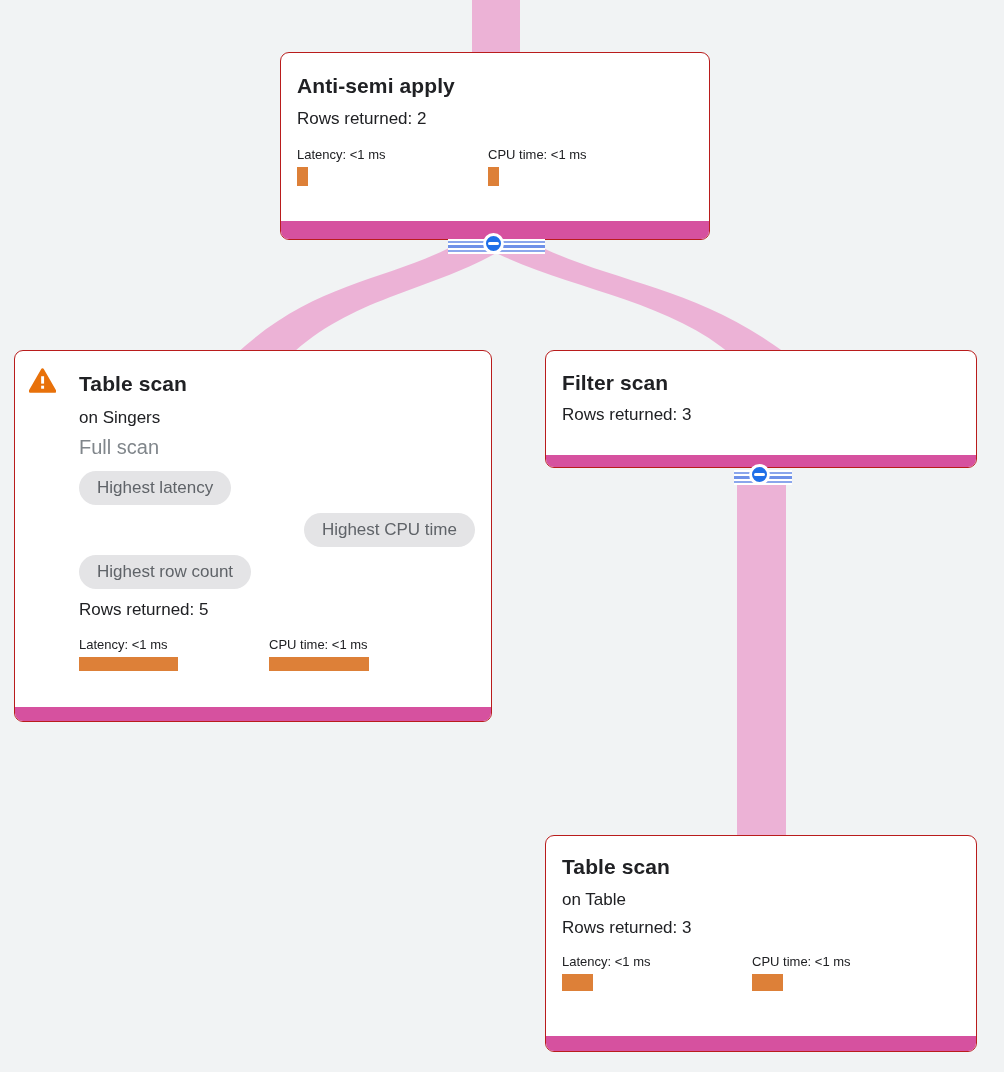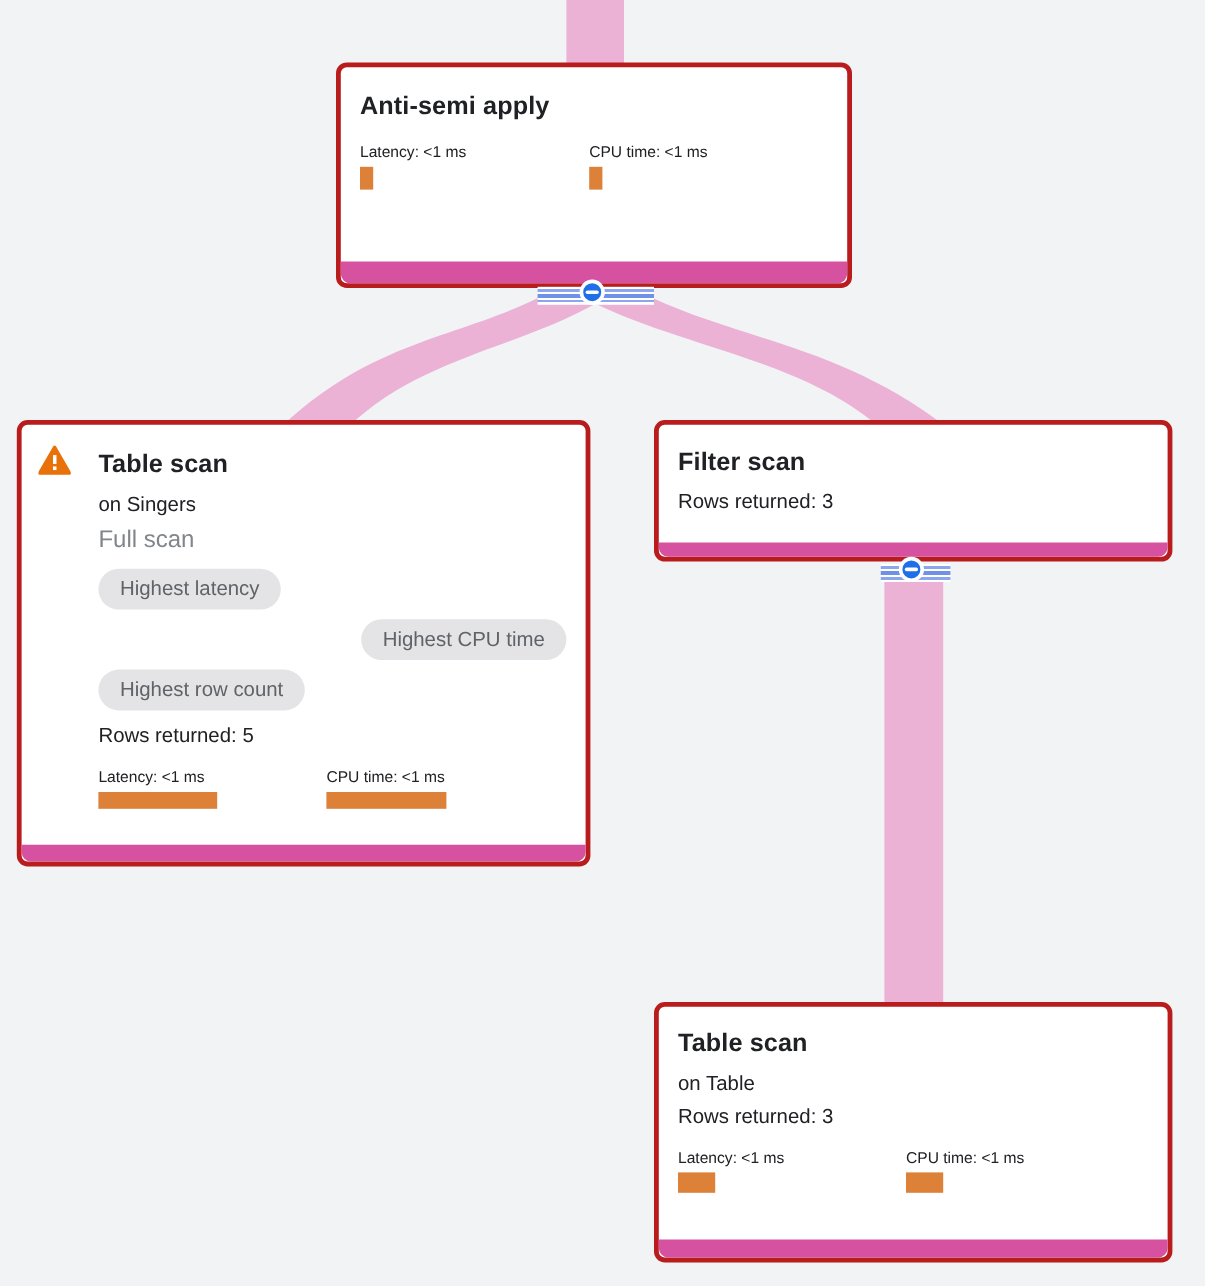--- a/index.html
+++ b/index.html
@@ -10,21 +10,21 @@
     position: relative;
     overflow: hidden;
   }
   .canvas { position: absolute; inset: 0; width: 1004px; height: 1072px; }
   .edges { position: absolute; left: 0; top: 0; z-index: 0; }
 
   
   .card {
     position: absolute;
     background: #ffffff;
-    border: 4px solid #b91c1c;
+    border: 1px solid #b91c1c;
     border-radius: 9px;
     z-index: 1;
   }
   .card-accent {
     position: absolute;
     left: 0; right: 0; bottom: 0;
     border-radius: 0 0 8px 8px;
   }
   .node-title {
     font-size: 21px;
@@ -86,20 +86,21 @@
   <svg class="edges" width="1004" height="1072" viewBox="0 0 1004 1072">
     <rect x="472" y="0" width="48" height="56" fill="#ecb2d6"></rect>
     <path d="M449,248 C380,282 310,284 234,356 L290,356 C350,298 432,290 498,252 Z" fill="#ecb2d6"></path>
     <path d="M543,248 C620,284 700,288 789,356 L733,356 C668,300 572,290 494,252 Z" fill="#ecb2d6"></path>
     <rect x="737" y="476" width="49" height="363" fill="#ecb2d6"></rect>
   </svg>
 
   <div class="card" style="left:280px; top:52px; width:430px; height:188px;">
     <div style="position:absolute; left:16px; top:21px; right:16px;">
       <div class="node-title">Anti-semi apply</div>
+      <div class="body-line" style="margin-top:11px;">Rows returned: 2</div>
       <div style="display:flex; margin-top:18px;">
         <div style="width:191px;">
           <div class="metric-label">Latency: &lt;1 ms</div>
           <div class="metric-bar" style="height: 19px; background: rgb(221, 128, 56); width: 11px;"></div>
         </div>
         <div>
           <div class="metric-label">CPU time: &lt;1 ms</div>
           <div class="metric-bar" style="height: 19px; background: rgb(221, 128, 56); width: 11px;"></div>
         </div>
       </div>

